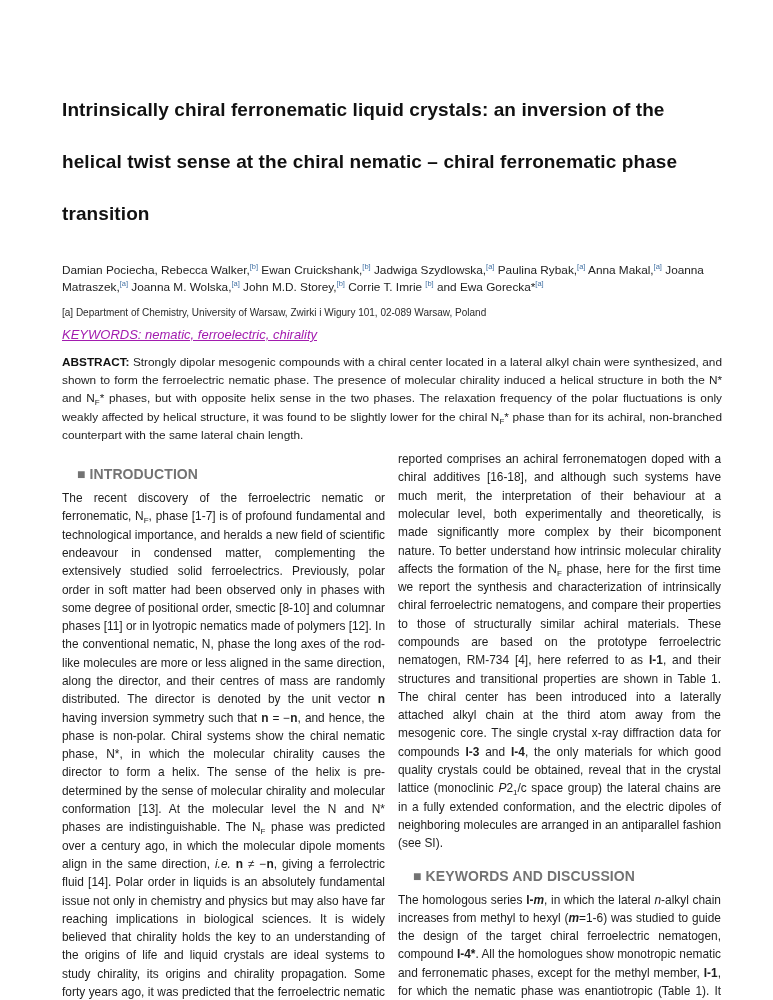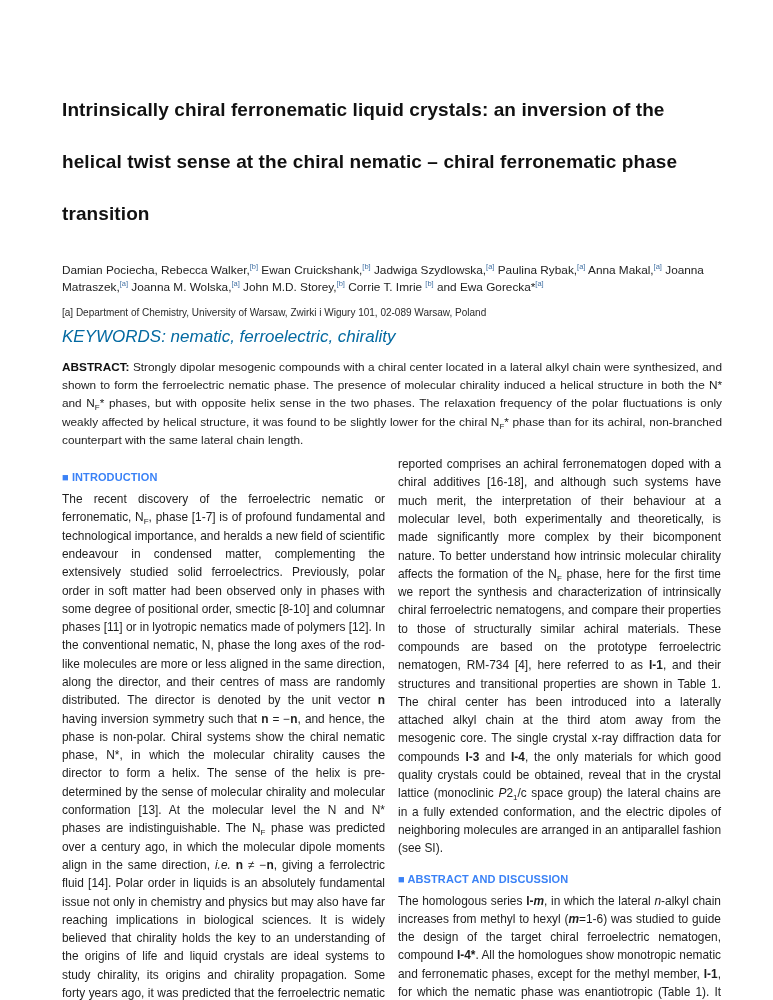--- a/index.html
+++ b/index.html
@@ -33,40 +33,40 @@
   }
   .affiliations{margin-top:11px;}
   .affiliation{
     font-size:10px;line-height:11px;color:#2a2a2a;
     margin-bottom:7px;
     margin-top:12px;
   }
   .keywords{
     margin-top:9px;
     font-style:italic;
-    font-size:17px;color:#0369a1;
+    font-size:13px;color:#a21caf;text-decoration:underline;
   }
   .abstract{
     margin-top:11px;
     font-size:11.8px;line-height:18.2px;
     text-align:justify;
   }
   .abstract b{color:#111;}
   .columns{
     margin-top:6px;
     display:flex;
     gap:13px;
   }
   .col{
     width:323px;
     flex:0 0 323px;
   }
   .section-heading{
-    font-size:11px;font-weight:700;color:#3b82f6;
-    margin:16px 0 7px 0;
+    font-size:14px;font-weight:700;color:#737373;
+    margin:16px 0 7px 15px;
     letter-spacing:0.1px;
   }
   .col-right .section-heading{
     margin-top:15px;
   }
   .body-par{
     font-size:11.9px;line-height:18.3px;
     text-align:justify;
     color:#1d1d1d;
   }
@@ -93,18 +93,18 @@
 
   <div class="columns">
 
     <div class="col col-left">
       <div class="section-heading">■ INTRODUCTION</div>
       <div class="body-par">The recent discovery of the ferroelectric nematic or ferronematic, N<sub>F</sub>, phase [1-7] is of profound fundamental and technological importance, and heralds a new field of scientific endeavour in condensed matter, complementing the extensively studied solid ferroelectrics. Previously, polar order in soft matter had been observed only in phases with some degree of positional order, smectic [8-10] and columnar phases [11] or in lyotropic nematics made of polymers [12]. In the conventional nematic, N, phase the long axes of the rod-like molecules are more or less aligned in the same direction, along the director, and their centres of mass are randomly distributed. The director is denoted by the unit vector <b>n</b> having inversion symmetry such that <b>n</b> = −<b>n</b>, and hence, the phase is non-polar. Chiral systems show the chiral nematic phase, N*, in which the molecular chirality causes the director to form a helix. The sense of the helix is pre-determined by the sense of molecular chirality and molecular conformation [13]. At the molecular level the N and N* phases are indistinguishable. The N<sub>F</sub> phase was predicted over a century ago, in which the molecular dipole moments align in the same direction, <i>i.e.</i> <b>n</b> ≠ −<b>n</b>, giving a ferrolectric fluid [14]. Polar order in liquids is an absolutely fundamental issue not only in chemistry and physics but may also have far reaching implications in biological sciences. It is widely believed that chirality holds the key to an understanding of the origins of life and liquid crystals are ideal systems to study chirality, its origins and chirality propagation. Some forty years ago, it was predicted that the ferroelectric nematic phase, in order to reduce electrostatic energy, will twist giving a polar N* phase with  ≠ − [15], the spontaneous chirality being controlled through steric and electrostatic interactions between achiral molecules. Such a mechanism may have fundamental implications for the origins of chirality. This spontaneous chirality has not been observed in the very small number of ferronematogens studied to date, but does pose the fascinating question, how will an intrinsically chiral ferronematogen behave? So far the only chiral system</div>
     </div>
 
     <div class="col col-right">
       <div class="body-par">reported comprises an achiral ferronematogen doped with a chiral additives [16-18], and although such systems have much merit, the interpretation of their behaviour at a molecular level, both experimentally and theoretically, is made significantly more complex by their bicomponent nature. To better understand how intrinsic molecular chirality affects the formation of the N<sub>F</sub> phase, here for the first time we report the synthesis and characterization of intrinsically chiral ferroelectric nematogens, and compare their properties to those of structurally similar achiral materials. These compounds are based on the prototype ferroelectric nematogen, RM-734 [4], here referred to as <b>I-1</b>, and their structures and transitional properties are shown in Table 1. The chiral center has been introduced into a laterally attached alkyl chain at the third atom away from the mesogenic core. The single crystal x-ray diffraction data for compounds <b>I-3</b> and <b>I-4</b>, the only materials for which good quality crystals could be obtained, reveal that in the crystal lattice (monoclinic <i>P</i>2<sub>1</sub>/c space group) the lateral chains are in a fully extended conformation, and the electric dipoles of neighboring molecules are arranged in an antiparallel fashion (see SI).</div>
-      <div class="section-heading">■ ABSTRACT AND DISCUSSION</div>
+      <div class="section-heading">■ KEYWORDS AND DISCUSSION</div>
       <div class="body-par">The homologous series <b>I-<i>m</i></b>, in which the lateral <i>n</i>-alkyl chain increases from methyl to hexyl (<b><i>m</i></b>=1-6) was studied to guide the design of the target chiral ferroelectric nematogen, compound <b>I-4*</b>. All the homologues show monotropic nematic and ferronematic phases, except for the methyl member, <b>I-1</b>, for which the nematic phase was enantiotropic (Table 1). It must be noted, however, that all these materials readily supercool to temperatures far below their melting points. Indeed, in some cases the monotropic N phase was stable at room temperature for hours prior to crystallizing. As expected, the Iso-N and N-N transition temperatures decrease as the lateral alkyl chain is extended, and the effect on the clearing temperature is more pronounced. As a result, the temperature range of the higher temperature nematic phase decreases with increasing lateral chain length (inset in Fig. 1).</div>
     </div>
 
   </div>
 </div>
 
 </body></html>

